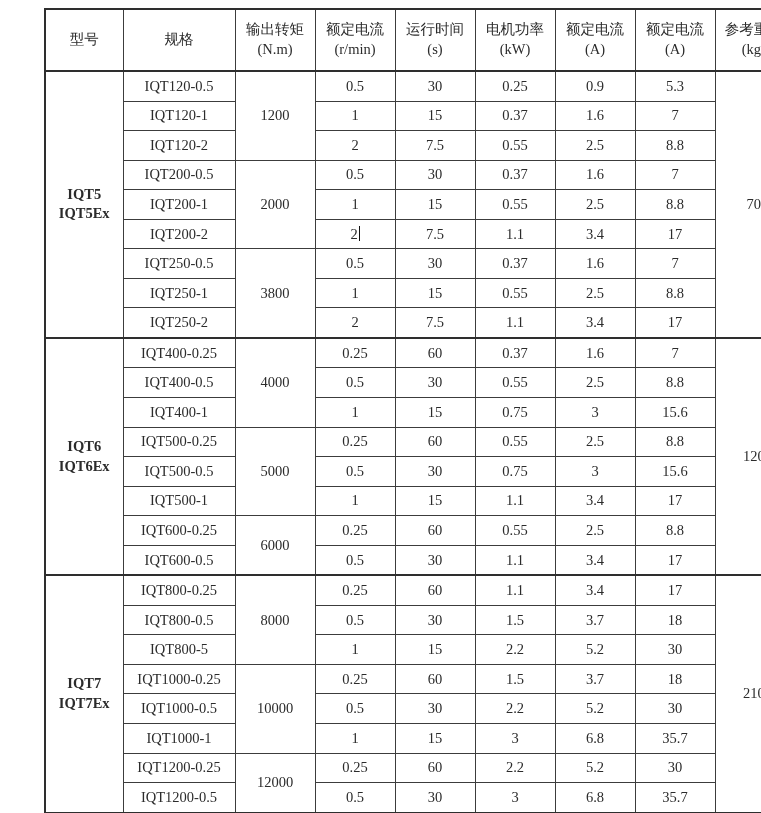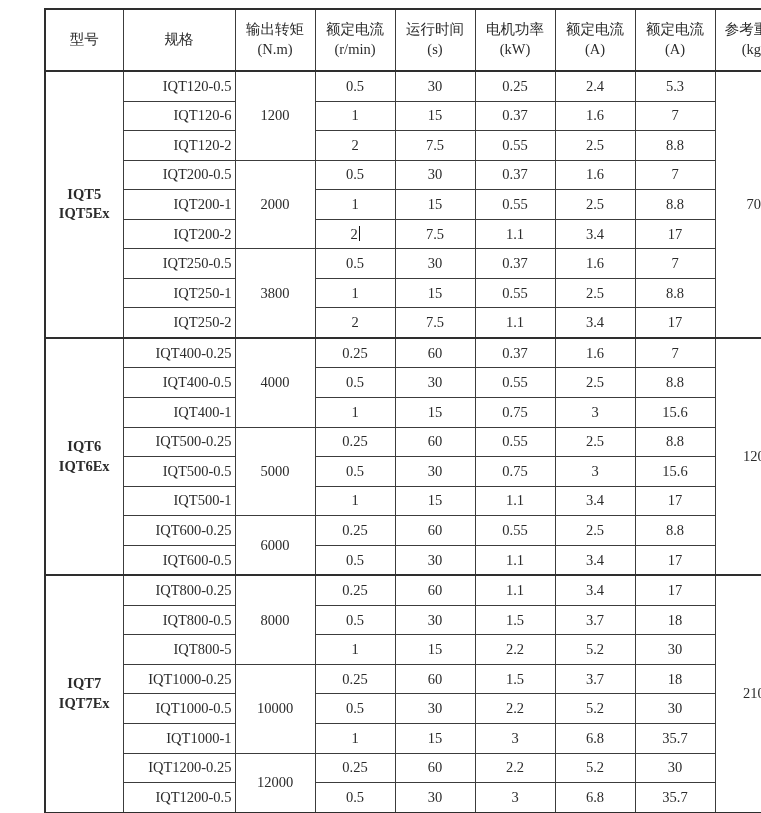--- a/index.html
+++ b/index.html
@@ -34,21 +34,21 @@
     padding: 0 3px;
     overflow: hidden;
     white-space: nowrap;
   }
   thead th {
     height: 60px;
     border-bottom: 2px solid #2e2e2e;
     line-height: 1.35;
   }
   tbody td { height: 28.55px; }
-  td.spec-cell { text-align: right; }
+  td.spec-cell { text-align: center; }
   tr.group-start td { border-top: 2px solid #2e2e2e; }
   td.model-cell div { line-height: 1.35; font-weight: bold; }
   .caret {
     display: inline-block;
     width: 1px;
     height: 15px;
     background: #111111;
     vertical-align: -2px;
     margin-left: 1px;
   }
@@ -111,26 +111,26 @@
         <tr class="group-start">
           <td class="model-cell" rowspan="9">
             <div>IQT5</div>
             <div>IQT5Ex</div>
           </td>
           <td class="spec-cell">IQT120-0.5</td>
           <td rowspan="3">1200</td>
           <td>0.5</td>
           <td>30</td>
           <td>0.25</td>
-          <td>2.4</td>
+          <td>0.9</td>
           <td>5.3</td>
           <td rowspan="9">70</td>
         </tr>
         <tr>
-          <td class="spec-cell">IQT120-6</td>
+          <td class="spec-cell">IQT120-1</td>
           <td>1</td>
           <td>15</td>
           <td>0.37</td>
           <td>1.6</td>
           <td>7</td>
         </tr>
         <tr>
           <td class="spec-cell">IQT120-2</td>
           <td>2</td>
           <td>7.5</td>

